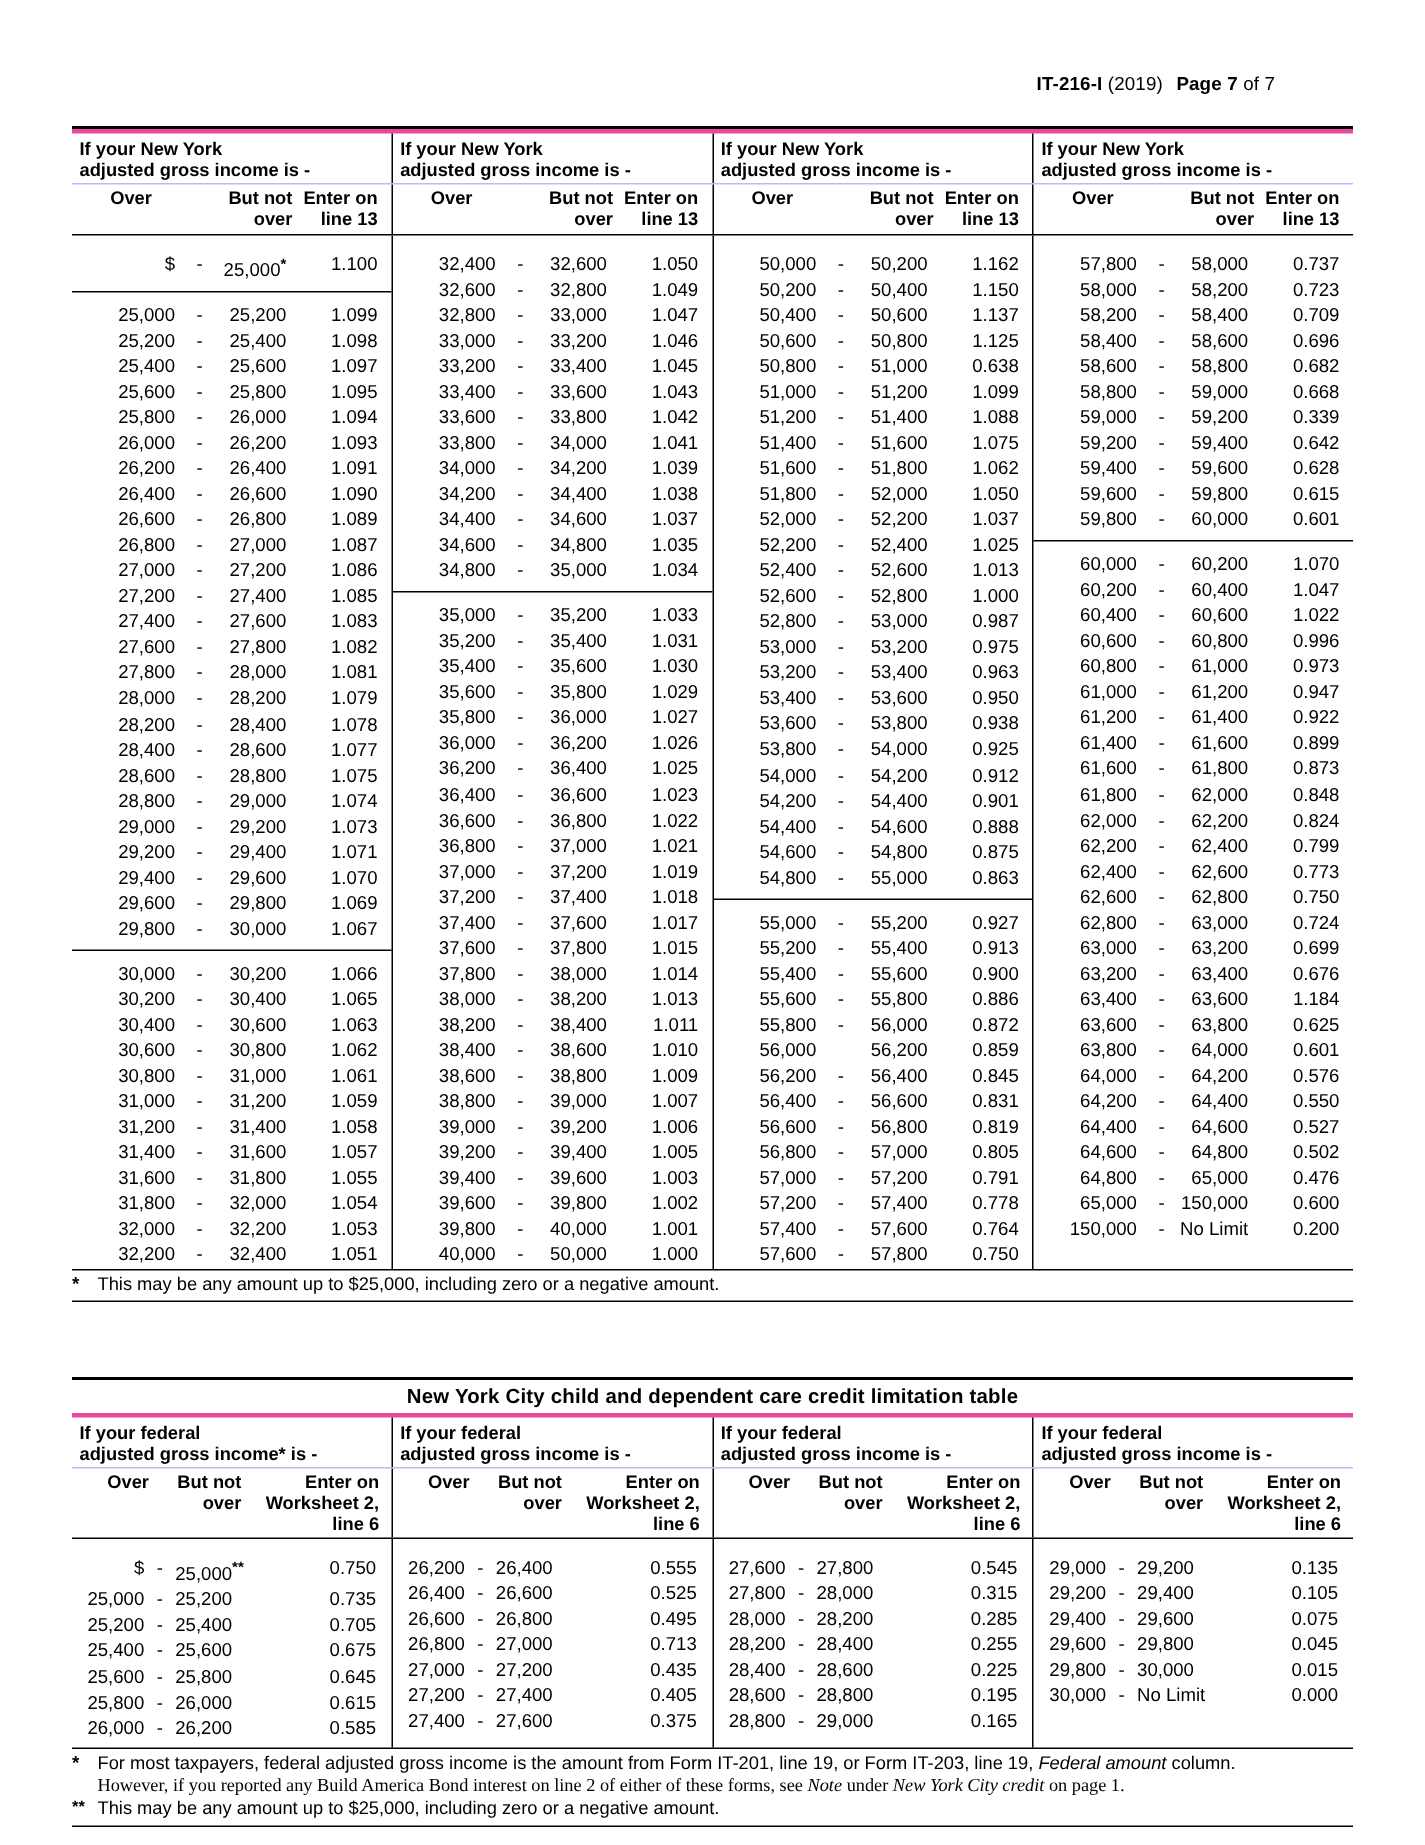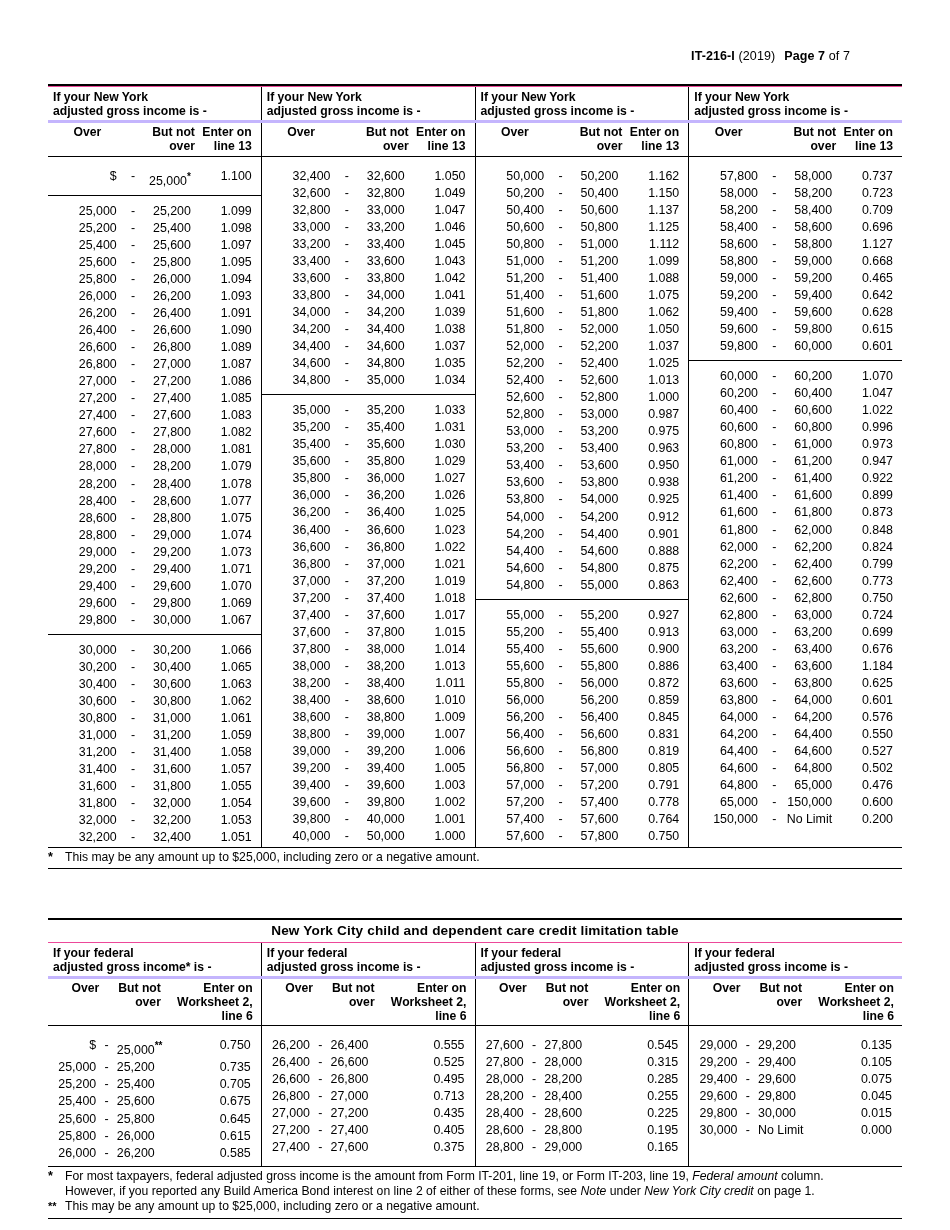--- a/index.html
+++ b/index.html
@@ -49,34 +49,34 @@
     text-align: center;
     font-weight: bold;
     font-size: 13.6px;
     padding: 3px 0 4px 0;
     letter-spacing: 0.15px;
   }
 
   
   .hdr-band {
     display: flex;
-    border-top: 1px solid #ec4899;
+    border-top: 3px solid #ec4899;
   }
   .hdr-cell {
     flex: 1 1 0;
     padding: 3px 0 2px 5px;
     font-weight: bold;
     font-size: 12.2px;
     line-height: 14.2px;
   }
   .hdr-cell.div { border-left: 1px solid #000; }
 
   .sub-band {
     display: flex;
-    border-top: 3px solid #c4b5fd;
+    border-top: 1px solid #c4b5fd;
   }
   .sub-cell {
     flex: 1 1 0;
     display: flex;
     font-weight: bold;
     font-size: 12.2px;
     line-height: 13.6px;
     padding-top: 3px;
     padding-bottom: 2px;
   }
@@ -141,21 +141,21 @@
   .fn-row { display: flex; }
   .fn-mark {
     font-weight: bold;
     width: 17px;
     flex: 0 0 17px;
     font-size: 12.5px;
   }
   .fn-mark.dbl { font-size: 11px; }
   .fn-text { flex: 1 1 auto; }
   .fn-text i { font-style: italic; }
-  .fn-indent { padding-left: 17px; }
+  .fn-indent { padding-left: 17px; font-family: Liberation Serif, serif; }
 </style>
 </head>
 <body>
 
 <div class="page">
 
   <div class="form-id">
     <b>IT-216-I</b>
     <span class="light">(2019)</span><span class="gap"></span><b>Page</b>
     <b>7</b>
@@ -737,21 +737,21 @@
             <div class="row">
               <div class="c-lo">50,600</div>
               <div class="c-dash">-</div>
               <div class="c-hi">50,800</div>
               <div class="c-val">1.125</div>
             </div>
             <div class="row">
               <div class="c-lo">50,800</div>
               <div class="c-dash">-</div>
               <div class="c-hi">51,000</div>
-              <div class="c-val">1.112</div>
+              <div class="c-val">0.638</div>
             </div>
             <div class="row">
               <div class="c-lo">51,000</div>
               <div class="c-dash">-</div>
               <div class="c-hi">51,200</div>
               <div class="c-val">1.099</div>
             </div>
             <div class="row">
               <div class="c-lo">51,200</div>
               <div class="c-dash">-</div>
@@ -980,33 +980,33 @@
             <div class="row">
               <div class="c-lo">58,400</div>
               <div class="c-dash">-</div>
               <div class="c-hi">58,600</div>
               <div class="c-val">0.696</div>
             </div>
             <div class="row">
               <div class="c-lo">58,600</div>
               <div class="c-dash">-</div>
               <div class="c-hi">58,800</div>
-              <div class="c-val">1.127</div>
+              <div class="c-val">0.682</div>
             </div>
             <div class="row">
               <div class="c-lo">58,800</div>
               <div class="c-dash">-</div>
               <div class="c-hi">59,000</div>
               <div class="c-val">0.668</div>
             </div>
             <div class="row">
               <div class="c-lo">59,000</div>
               <div class="c-dash">-</div>
               <div class="c-hi">59,200</div>
-              <div class="c-val">0.465</div>
+              <div class="c-val">0.339</div>
             </div>
             <div class="row">
               <div class="c-lo">59,200</div>
               <div class="c-dash">-</div>
               <div class="c-hi">59,400</div>
               <div class="c-val">0.642</div>
             </div>
             <div class="row">
               <div class="c-lo">59,400</div>
               <div class="c-dash">-</div>

